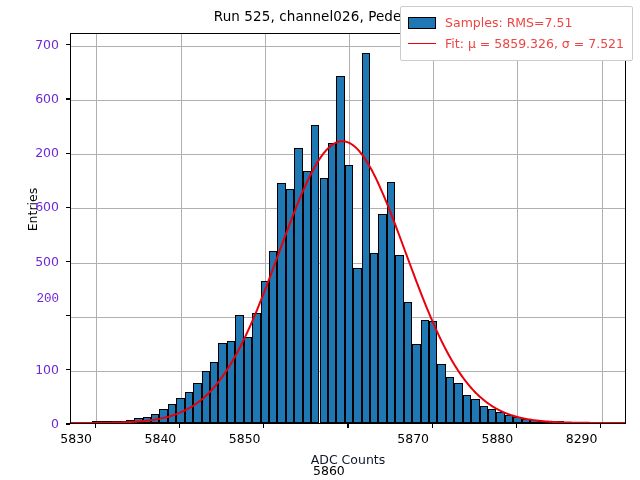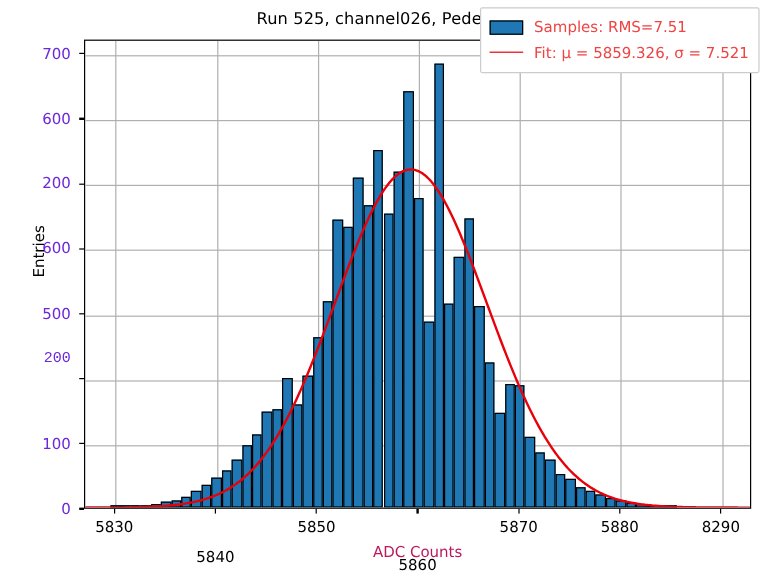--- a/index.html
+++ b/index.html
@@ -82,32 +82,32 @@
     position: absolute;
     top: 424px;
     width: 1.2px;
     height: 4px;
     background: #000000;
   }
   .tick-x-label {
     position: absolute;
     top: 431px;
     width: 70px;
-    text-align: center;
+    text-align: left;
     font-size: 12.5px;
     color: #000000;
   }
   #xlabel {
     position: absolute;
     left: 70px;
     top: 452px;
     width: 556px;
     text-align: center;
     font-size: 12.5px;
-    color: #be185d;
+    color: #0f172a;
   }
   #ylabel {
     position: absolute;
     left: -28px;
     top: 202px;
     width: 120px;
     text-align: center;
     font-size: 12.5px;
     color: #000000;
     transform: rotate(-90deg);
@@ -261,21 +261,21 @@
       <div class="tick-y-label" style="top: 199.38px;">600</div>
       <div class="tick-y-mark" style="top: 152.62px;"></div>
       <div class="tick-y-label" style="top: 145.22px;">200</div>
       <div class="tick-y-mark" style="top: 98.47px;"></div>
       <div class="tick-y-label" style="top: 91.07px;">600</div>
       <div class="tick-y-mark" style="top: 44.31px;"></div>
       <div class="tick-y-label" style="top: 36.91px;">700</div>
       <div class="tick-x-mark" style="left: 94.67px;"></div>
       <div class="tick-x-label" style="left: 60.27px;">5830</div>
       <div class="tick-x-mark" style="left: 178.92px;"></div>
-      <div class="tick-x-label" style="left: 144.52px; margin-top: 25px;">5840</div>
+      <div class="tick-x-label" style="left: 144.52px;">5840</div>
       <div class="tick-x-mark" style="left: 263.16px;"></div>
       <div class="tick-x-label" style="left: 228.76px;">5850</div>
       <div class="tick-x-mark" style="left: 347.4px;"></div>
       <div class="tick-x-label" style="left: 313px; margin-top: 32px;">5860</div>
       <div class="tick-x-mark" style="left: 431.64px;"></div>
       <div class="tick-x-label" style="left: 397.24px;">5870</div>
       <div class="tick-x-mark" style="left: 515.88px;"></div>
       <div class="tick-x-label" style="left: 481.48px;">5880</div>
       <div class="tick-x-mark" style="left: 600.13px;"></div>
       <div class="tick-x-label" style="left: 565.73px;">8290</div>

